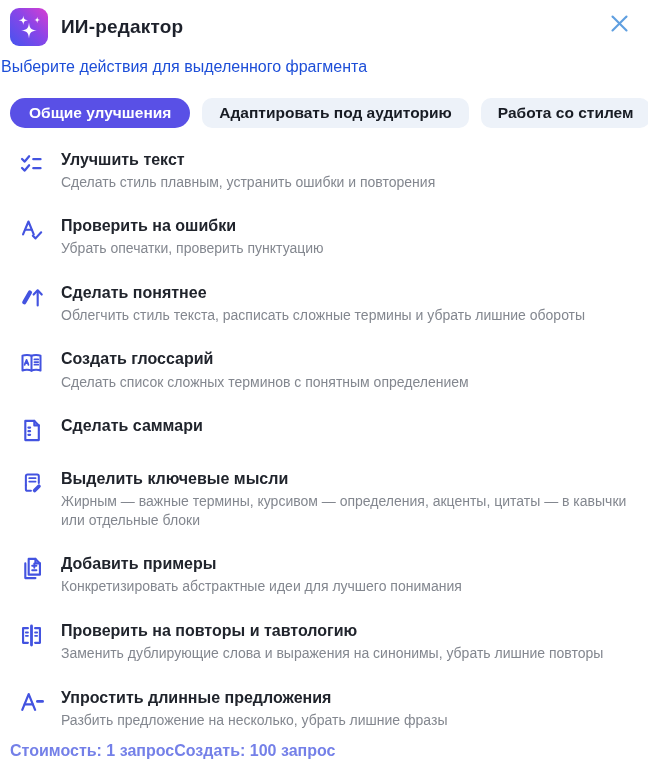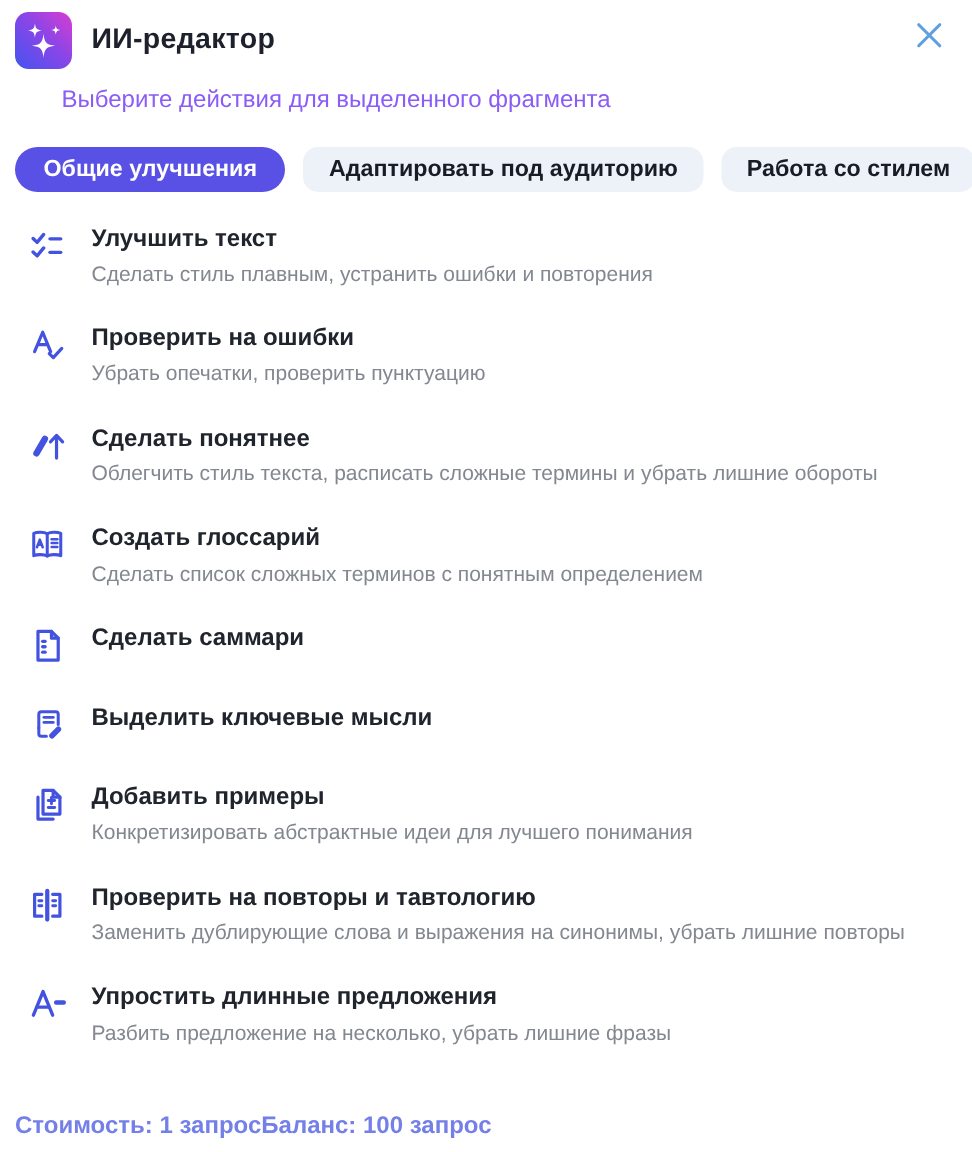--- a/index.html
+++ b/index.html
@@ -19,21 +19,21 @@
     background: linear-gradient(to top right, #4a53ee 5%, #8a45e8 55%, #d93ed0 100%);
     display: flex; align-items: center; justify-content: center;
   }
   .logo svg { width: 32px; height: 32px; }
   .hdr-title { font-size: 19px; font-weight: 700; color: #1d212b; letter-spacing: .2px; }
   .close-btn {
     margin-left: auto; width: 26px; height: 26px; border: none; background: transparent;
     cursor: pointer; display: flex; align-items: center; justify-content: center;
     align-self: flex-start; margin-top: 2px;
   }
-  .subtitle { padding: 12px 10px 0 1px; font-size: 16px; color: #8b5cf6; margin-left: 40px; }
+  .subtitle { padding: 12px 10px 0 1px; font-size: 16px; color: #1d4ed8; }
 
   
   .tabs { display: flex; gap: 12px; padding: 22px 10px 0 10px; }
   .tab {
     border: none; cursor: pointer; white-space: nowrap;
     font-family: "Liberation Sans", sans-serif;
     font-size: 15.5px; font-weight: 600; color: #181c24;
     background: #edf2f9; border-radius: 10px; padding: 7px 17px; line-height: 1;
   }
   .tab.active {
@@ -165,20 +165,21 @@
           <svg viewBox="0 0 24 24" fill="none" stroke="#4353e0" stroke-linecap="round" stroke-linejoin="round" stroke-width="1.8">
     <path d="M7 13.5 V5.5 Q7 4 8.5 4 H17 Q18.5 4 18.5 5.5 V11.5"></path>
     <path d="M7 13.5 V17 Q7 18.5 8.5 18.5 H11.5"></path>
     <line x1="10" y1="7.3" x2="15.6" y2="7.3" stroke-width="1.6"></line>
     <line x1="10" y1="10.3" x2="15.6" y2="10.3" stroke-width="1.6"></line>
     <path d="M14.8 18.2 L18.6 14.4" stroke-width="3.3"></path>
           </svg>
         </span>
     <div class="item-body">
       <div class="item-title">Выделить ключевые мысли</div>
+      <div class="item-desc">Жирным — важные термины, курсивом — определения, акценты, цитаты — в кавычки или отдельные блоки</div>
     </div>
   </div>
       <div class="item">
     <span class="item-icon">
           <svg viewBox="0 0 24 24" fill="none" stroke="#4353e0" stroke-linecap="round" stroke-linejoin="round" stroke-width="1.9">
     <path d="M6.5 7.5 V20.5 H15.5"></path>
     <path d="M9.5 3.5 H15.5 L19.5 7.5 V17.5 H9.5 Z"></path>
             <path d="M15.5 3.5 V7.5 H19.5"></path>
     <line x1="14.5" y1="7.6" x2="14.5" y2="11.4" stroke-width="1.7"></line>
     <line x1="12.6" y1="9.5" x2="16.4" y2="9.5" stroke-width="1.7"></line>
@@ -217,16 +218,16 @@
         </span>
     <div class="item-body">
       <div class="item-title">Упростить длинные предложения</div>
       <div class="item-desc">Разбить предложение на несколько, убрать лишние фразы</div>
     </div>
   </div>
     </div>
 
   <div class="footer">
     <span>Стоимость: 1 запрос</span>
-    <span>Баланс: 100 запрос</span>
+    <span>Создать: 100 запрос</span>
   </div>
 
 </div>
 
 </body></html>

